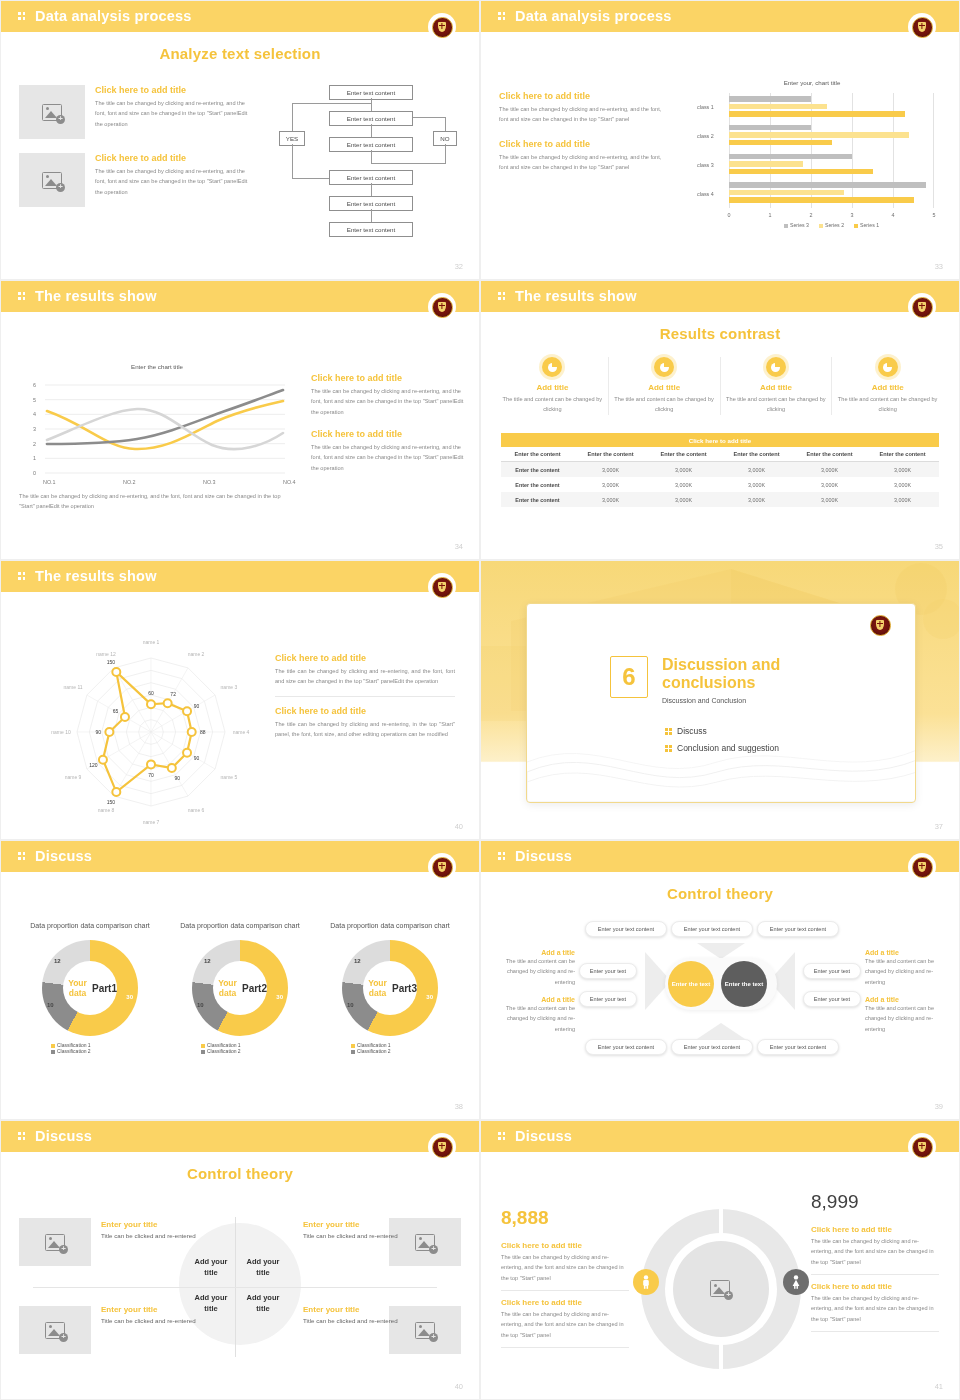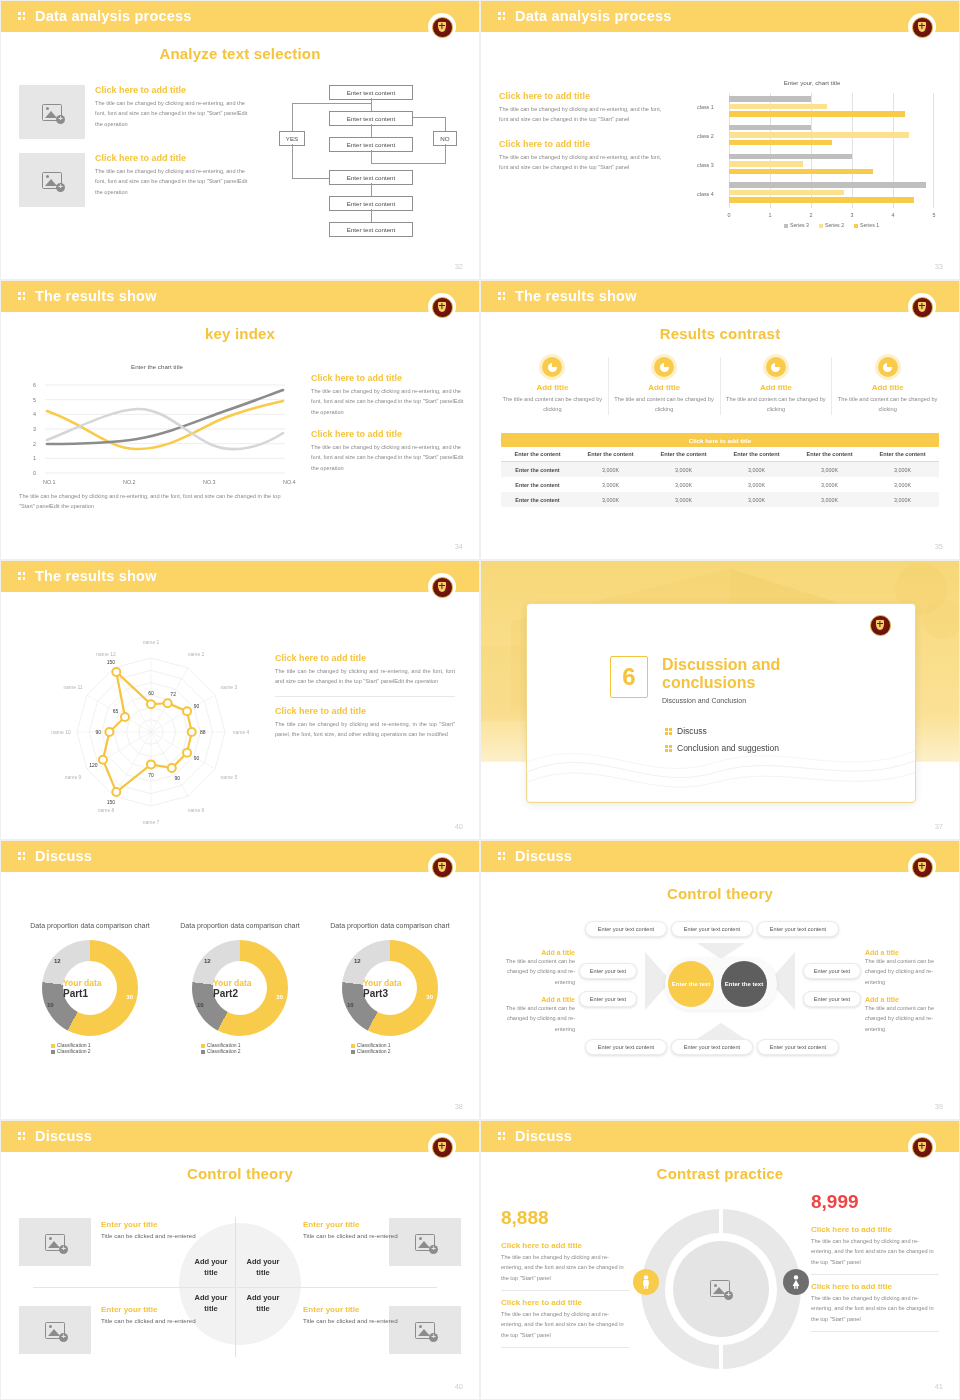--- a/index.html
+++ b/index.html
@@ -127,21 +127,21 @@
   .tbl-banner{
     background:#f9cb4a; color:#fff; font-size:6.2px; font-weight:bold;
     text-align:center; padding:3.5px 0;
   }
 
   
   .donut{ position:relative; width:96px; height:96px; border-radius:50%; }
   .donut .hole{
     position:absolute; left:50%;top:50%; transform:translate(-50%,-50%);
     width:54px;height:54px;border-radius:50%;background:#fff;
-    display:flex;flex-direction:column;align-items:flex-start;justify-content:center;
+    display:flex;flex-direction:row;align-items:center;justify-content:center;
   }
   .donut .hole .a{ font-size:8.5px;font-weight:bold;color:#f5c33c; }
   .donut .hole .b{ font-size:10px;font-weight:bold;color:#333; }
 
   
   .pill{
     background:#fff;border-radius:9px;border:1px solid #ececec;
     box-shadow:0 1px 3px rgba(0,0,0,.13);
     font-size:5.6px;color:#555;text-align:center;padding:4px 3px;
   }
@@ -326,21 +326,20 @@
         <i></i>
         <i></i>
         <i></i>
       </span>
     <div class="band-title">The results show</div>
     <div class="seal">
         <div class="ring">
           <div class="shield"></div>
         </div>
       </div>
-    <div class="slide-title">key index</div>
 
     <div style="position:absolute;left:16px;top:82px;width:280px;height:120px;">
       <div style="position:absolute;left:0;right:0;top:0;text-align:center;font-size:6.2px;color:#5a5a5a;">Enter the chart title</div>
       <div id="lc-ylabels">
           <div class="lc-axis" style="position: absolute; left: 16px; top: 19px;">6</div>
           <div class="lc-axis" style="position: absolute; left: 16px; top: 33.67px;">5</div>
           <div class="lc-axis" style="position: absolute; left: 16px; top: 48.34px;">4</div>
           <div class="lc-axis" style="position: absolute; left: 16px; top: 63.01px;">3</div>
           <div class="lc-axis" style="position: absolute; left: 16px; top: 77.68px;">2</div>
           <div class="lc-axis" style="position: absolute; left: 16px; top: 92.35px;">1</div>
@@ -801,21 +800,20 @@
         <i></i>
         <i></i>
         <i></i>
       </span>
     <div class="band-title">Discuss</div>
     <div class="seal">
         <div class="ring">
           <div class="shield"></div>
         </div>
       </div>
-    <div class="slide-title">Contrast practice</div>
 
     <div style="position:absolute;left:160px;top:88px;width:160px;height:160px;">
       <div style="position:absolute;inset:0;border-radius:50%;background:#e8e8e8;"></div>
       <div style="position:absolute;left:24px;top:24px;width:112px;height:112px;border-radius:50%;background:#fff;"></div>
       <div style="position:absolute;left:32px;top:32px;width:96px;height:96px;border-radius:50%;background:#e4e4e4;"></div>
       <div style="position:absolute;left:78px;top:0;width:4px;height:30px;background:#fff;"></div>
       <div style="position:absolute;left:78px;top:130px;width:4px;height:30px;background:#fff;"></div>
       <div class="imgico" style="position:absolute;left:69px;top:71px;">
           <span class="imgplus">+</span>
         </div>
@@ -840,21 +838,21 @@
     <div style="position:absolute;left:20px;top:86px;width:128px;">
       <div style="font-size:19px;font-weight:bold;color:#f5c33c;">8,888</div>
       <div style="font-size:8px;font-weight:bold;color:#f5c33c;margin-top:12px;">Click here to add title</div>
       <div class="body-txt" style="margin-top:2px;">The title can be changed by clicking and re-entering, and the font and size can be changed in the top "Start" panel</div>
       <div class="hr-thin" style="margin:7px 0;"></div>
       <div style="font-size:8px;font-weight:bold;color:#f5c33c;">Click here to add title</div>
       <div class="body-txt" style="margin-top:2px;">The title can be changed by clicking and re-entering, and the font and size can be changed in the top "Start" panel</div>
       <div class="hr-thin" style="margin:7px 0;"></div>
     </div>
     <div style="position:absolute;right:20px;top:70px;width:128px;">
-      <div style="font-size:19px;font-weight:bold;color:#ef4444;">8,999</div>
+      <div style="font-size:19px;font-weight:normal;color:#404040;">8,999</div>
       <div style="font-size:8px;font-weight:bold;color:#f5c33c;margin-top:12px;">Click here to add title</div>
       <div class="body-txt" style="margin-top:2px;">The title can be changed by clicking and re-entering, and the font and size can be changed in the top "Start" panel</div>
       <div class="hr-thin" style="margin:7px 0;"></div>
       <div style="font-size:8px;font-weight:bold;color:#f5c33c;">Click here to add title</div>
       <div class="body-txt" style="margin-top:2px;">The title can be changed by clicking and re-entering, and the font and size can be changed in the top "Start" panel</div>
       <div class="hr-thin" style="margin:7px 0;"></div>
     </div>
     <div class="pagenum">41</div>
   </div>
 

